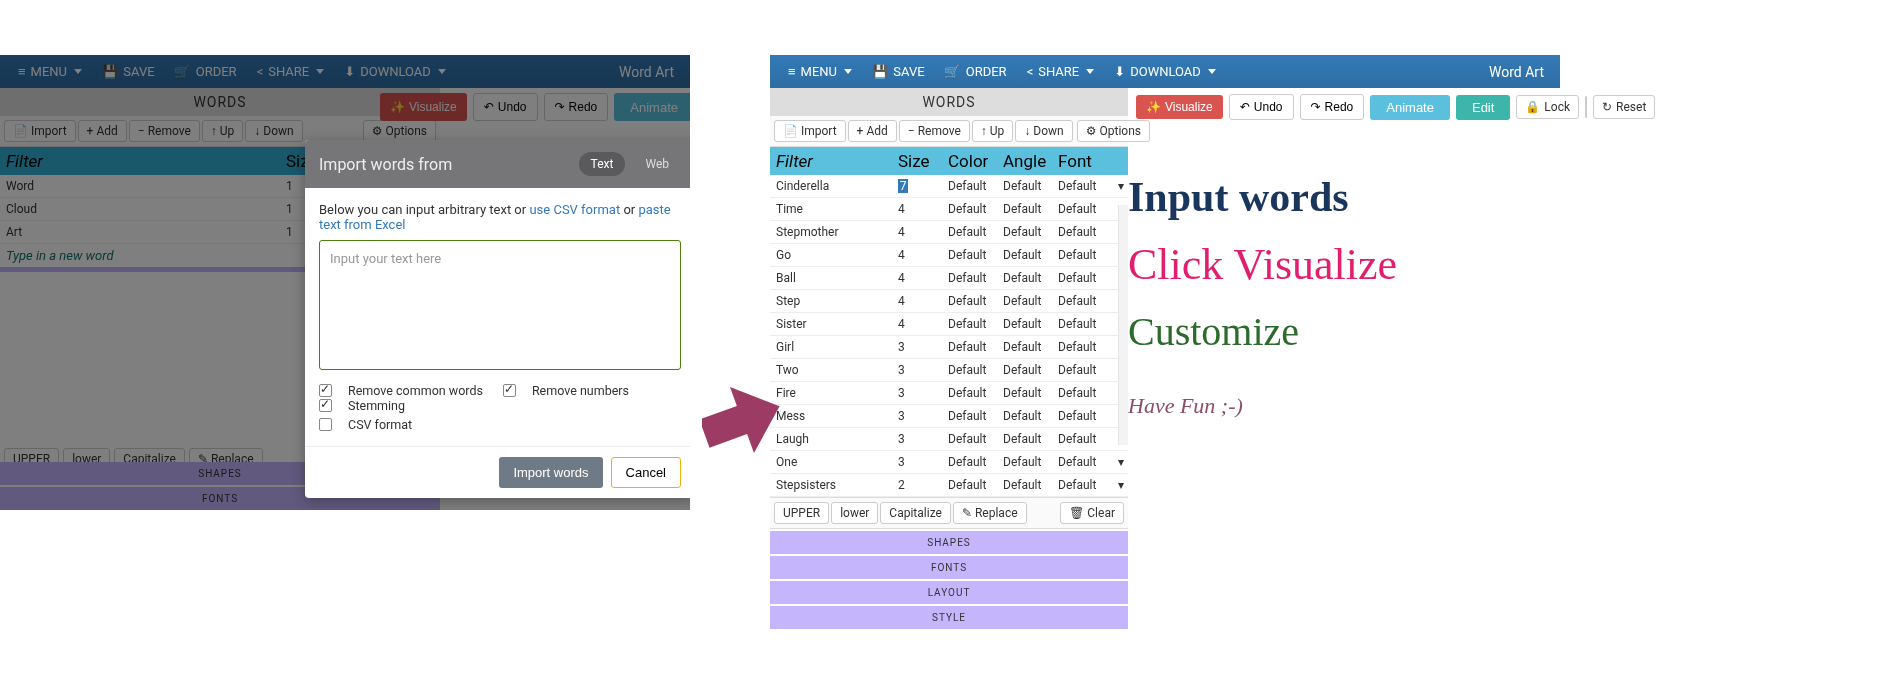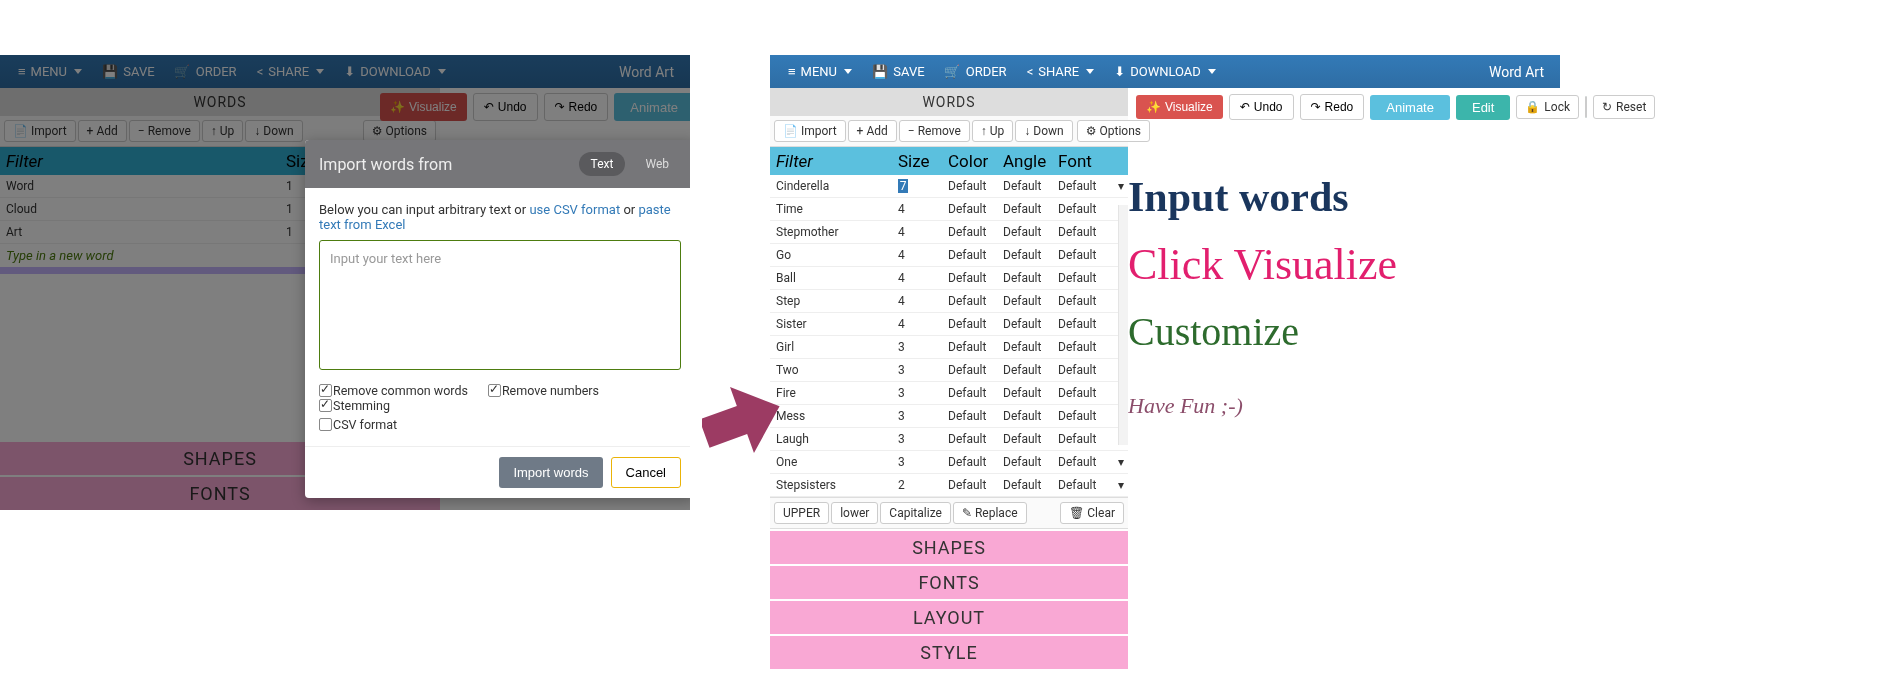--- a/index.html
+++ b/index.html
@@ -25,41 +25,41 @@
   .thead .th { padding:4px 6px; }
   .trow { display:flex; border-bottom:1px solid #eee; font-size:12px; }
   .trow .td { padding:4px 6px; }
   .col-word { flex:1; }
   .col-size { width:50px; }
   .col-color { width:55px; }
   .col-angle { width:55px; }
   .col-font { width:60px; }
   .col-dd { width:16px; text-align:center; }
 
-  .newword { color:#4d7c0f; font-style:italic; padding:4px 6px; border-bottom:7px solid #c4b5fd;}
-  .section-tab { background:#f9a8d4; text-align:center; padding:6px 0; margin-top:2px; font-size:18px; letter-spacing:1px;}
+  .newword { color:#0f766e; font-style:italic; padding:4px 6px; border-bottom:5px solid #c4b5fd;}
+  .section-tab { background:#c4b5fd; text-align:center; padding:6px 0; margin-top:2px; font-size:10px; letter-spacing:1px;}
 
   
   .right-toolbar { position:absolute; top:30px; right:8px; display:flex; gap:6px; height:28px; z-index:1;}
   .visualize { background:#d9534f; color:#fff; border:none; border-radius:3px; padding:5px 10px; font-size:12px; display:inline-flex; align-items:center; gap:4px;}
   .undo, .redo { background:#fff; border:1px solid #ccc; border-radius:3px; padding:5px 10px; font-size:12px; display:inline-flex; align-items:center; gap:4px;}
   .animate { background:#5bc0de; color:#fff; border:none; border-radius:3px; padding:5px 16px; font-size:13px;}
 
   
   .modal { position:absolute; left:305px; top:85px; width:390px; background:#fff; border-radius:4px; box-shadow:0 3px 14px rgba(0,0,0,.3); z-index:10;}
   .modal-head { background:#767679; color:#eee; padding:12px 14px; display:flex; align-items:center; gap:8px; border-radius:4px 4px 0 0;}
   .modal-head h3 { font-size:16px; font-weight:400; flex:1;}
   .tab { padding:5px 12px; border-radius:12px; font-size:12px; color:#ddd; }
   .tab.active { background:#5a5a5d; color:#fff;}
   .modal-body { padding:14px; font-size:13px; }
   .link { color:#337ab7; }
   textarea.inp { width:100%; height:130px; border:1px solid #4d7c0f; border-radius:3px; padding:10px; font-family:inherit; font-size:13px; margin-top:8px; resize:none; color:#444;}
   textarea.inp::placeholder { color:#999; }
   .checks { display:flex; flex-wrap:wrap; gap:0 20px; margin-top:10px; font-size:12.5px;}
-  .checks label { display:flex; align-items:center; gap:1px; white-space:nowrap;}
+  .checks label { display:flex; align-items:center; gap:16px; white-space:nowrap;}
   .modal-foot { padding:10px 14px; border-top:1px solid #eee; display:flex; justify-content:flex-end; gap:8px;}
   .modal-foot .pri { background:#6f7a87; color:#fff; border:none; border-radius:3px; padding:7px 14px; font-size:13px;}
   .modal-foot .sec { background:#fff; border:1px solid #eab308; border-radius:3px; padding:7px 14px; font-size:13px;}
 
   
   .shot2 { left:770px; top:55px; width:790px; height:455px; }
   .shot2 .left-col { width:358px; display:inline-block; vertical-align:top;}
   .shot2 .right-col { width:420px; display:inline-block; vertical-align:top; }
 
   .shot2 .thead { background:#5bc0de; }

